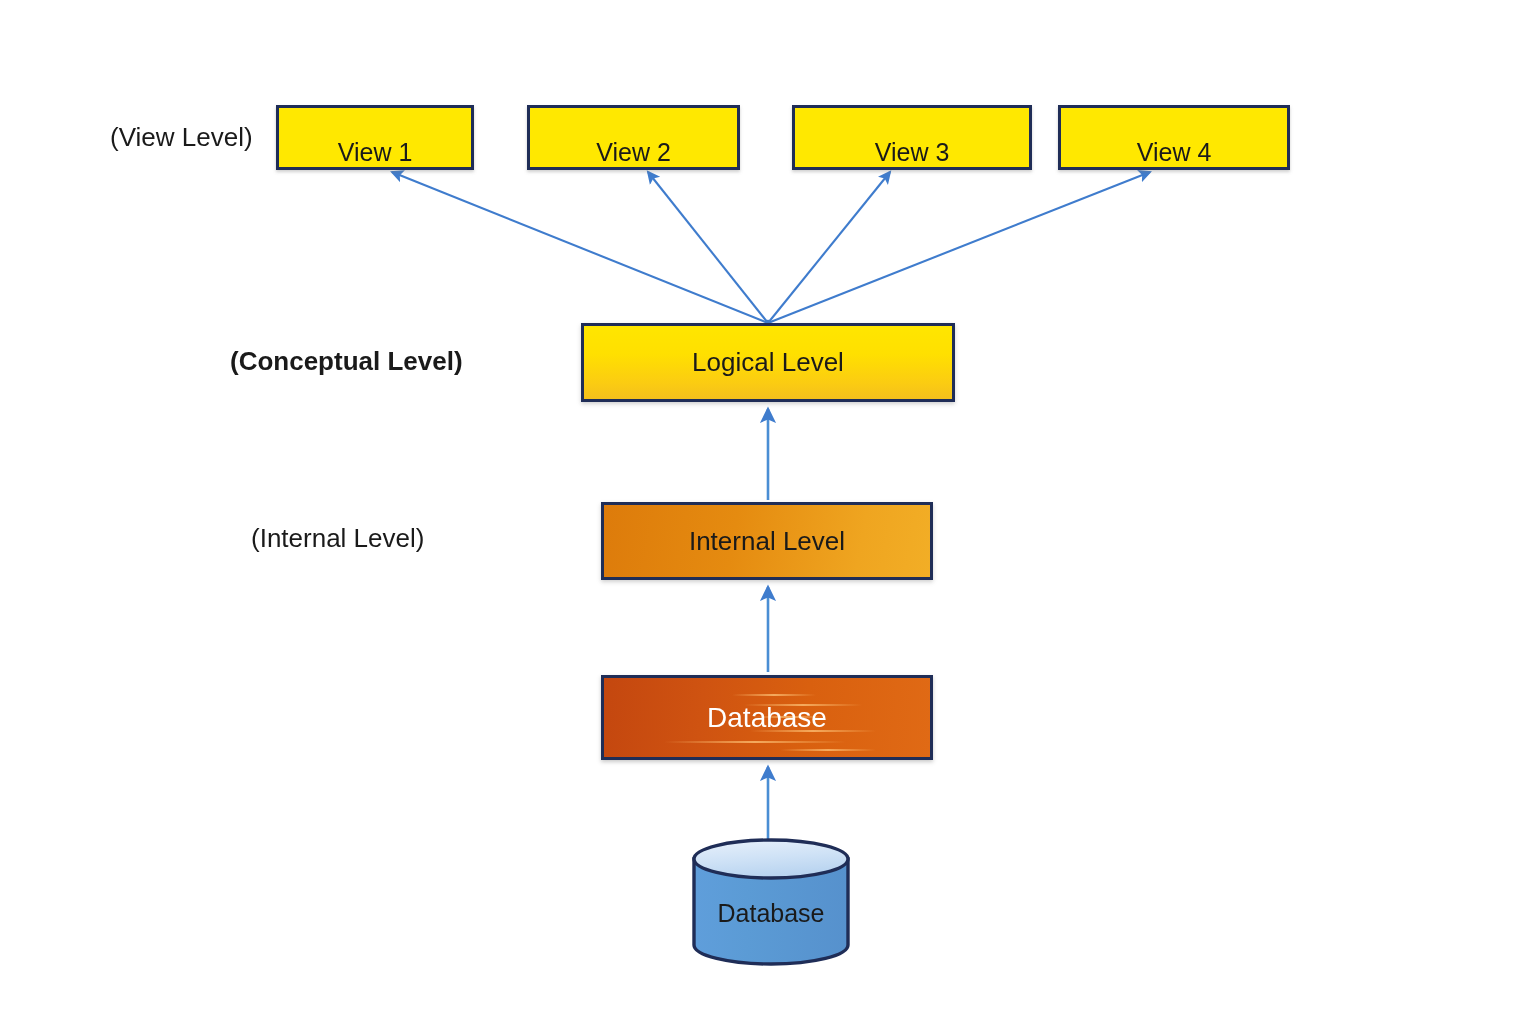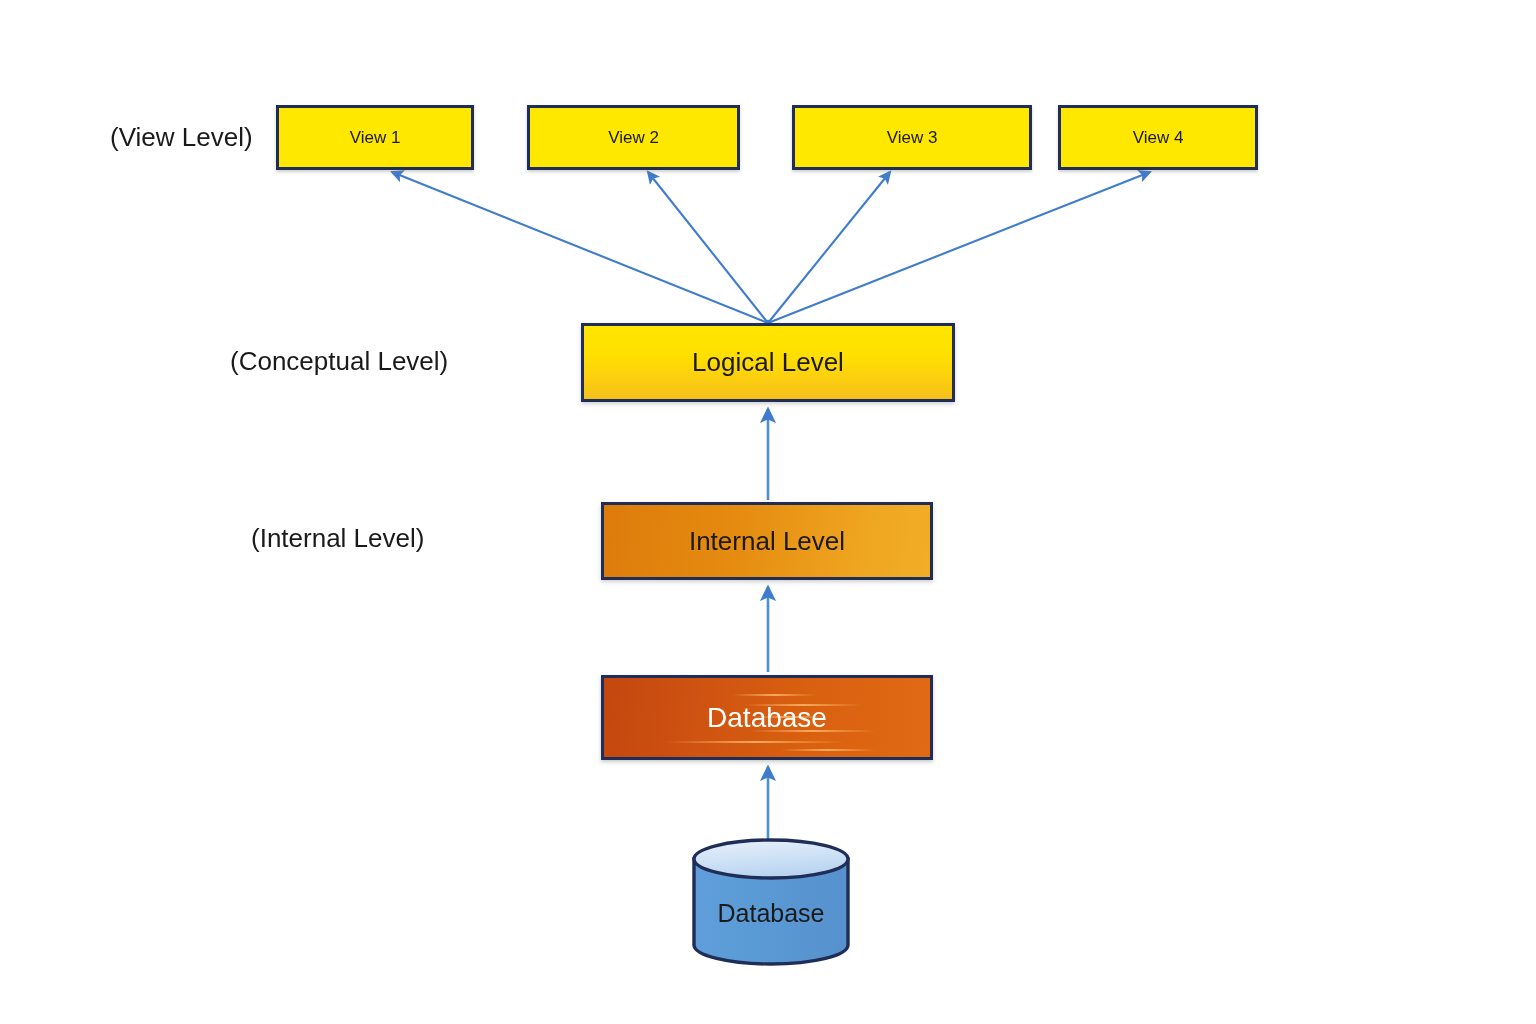--- a/index.html
+++ b/index.html
@@ -36,23 +36,24 @@
     display: flex;
     align-items: center;
     justify-content: center;
     text-align: center;
     font-family: "Liberation Sans", sans-serif;
     z-index: 5;
   }
 
   .view-box {
     background: #ffe800;
-    font-size: 17px;
+    font-size: 25px;
     color: #1a1a1a;
     box-shadow: 0 2px 3px rgba(120,120,120,0.35);
+    align-items: flex-end;
   }
 
   .logical-box {
     background: linear-gradient(to bottom, #ffe600 0%, #ffe000 38%, #fbcc12 78%, #f3c01c 100%);
     font-size: 26px;
     color: #1a1a1a;
     box-shadow: 0 2px 4px rgba(120,120,120,0.35);
   }
 
   .physical-box {
@@ -123,33 +124,33 @@
     </g>
 
     <g>
       <line x1="768" y1="500" x2="768" y2="409" stroke="#4a8ed4" stroke-width="2.6" marker-end="url(#arrowhead)"></line>
       <line x1="768" y1="672" x2="768" y2="587" stroke="#4a8ed4" stroke-width="2.6" marker-end="url(#arrowhead)"></line>
       <line x1="768" y1="846" x2="768" y2="767" stroke="#4a8ed4" stroke-width="2.6" marker-end="url(#arrowhead)"></line>
     </g>
   </svg>
 
   <div class="tier-label" style="left:110px; top:124px;">(View Level)</div>
-  <div class="tier-label" style="left:230px; top:348px;">(Conceptual Level)</div>
+  <div class="tier-label" style="left:230px; top:348px;font-weight:bold;">(Conceptual Level)</div>
   <div class="tier-label" style="left:251px; top:525px;">(Internal Level)</div>
 
   <div class="node view-box" style="left:276px; top:105px; width:198px; height:65px;">
     <span>View 1</span>
   </div>
   <div class="node view-box" style="left:527px; top:105px; width:213px; height:65px;">
     <span>View 2</span>
   </div>
   <div class="node view-box" style="left:792px; top:105px; width:240px; height:65px;">
     <span>View 3</span>
   </div>
-  <div class="node view-box" style="left:1058px; top:105px; width:200px; height:65px;">
+  <div class="node view-box" style="left:1058px; top:105px; width:232px; height:65px;">
     <span>View 4</span>
   </div>
 
   <div class="node logical-box" style="left:581px; top:323px; width:374px; height:79px;">
     <span>Logical Level</span>
   </div>
 
   <div class="node physical-box" style="left:601px; top:502px; width:332px; height:78px;">
     <span>Internal Level</span>
   </div>

